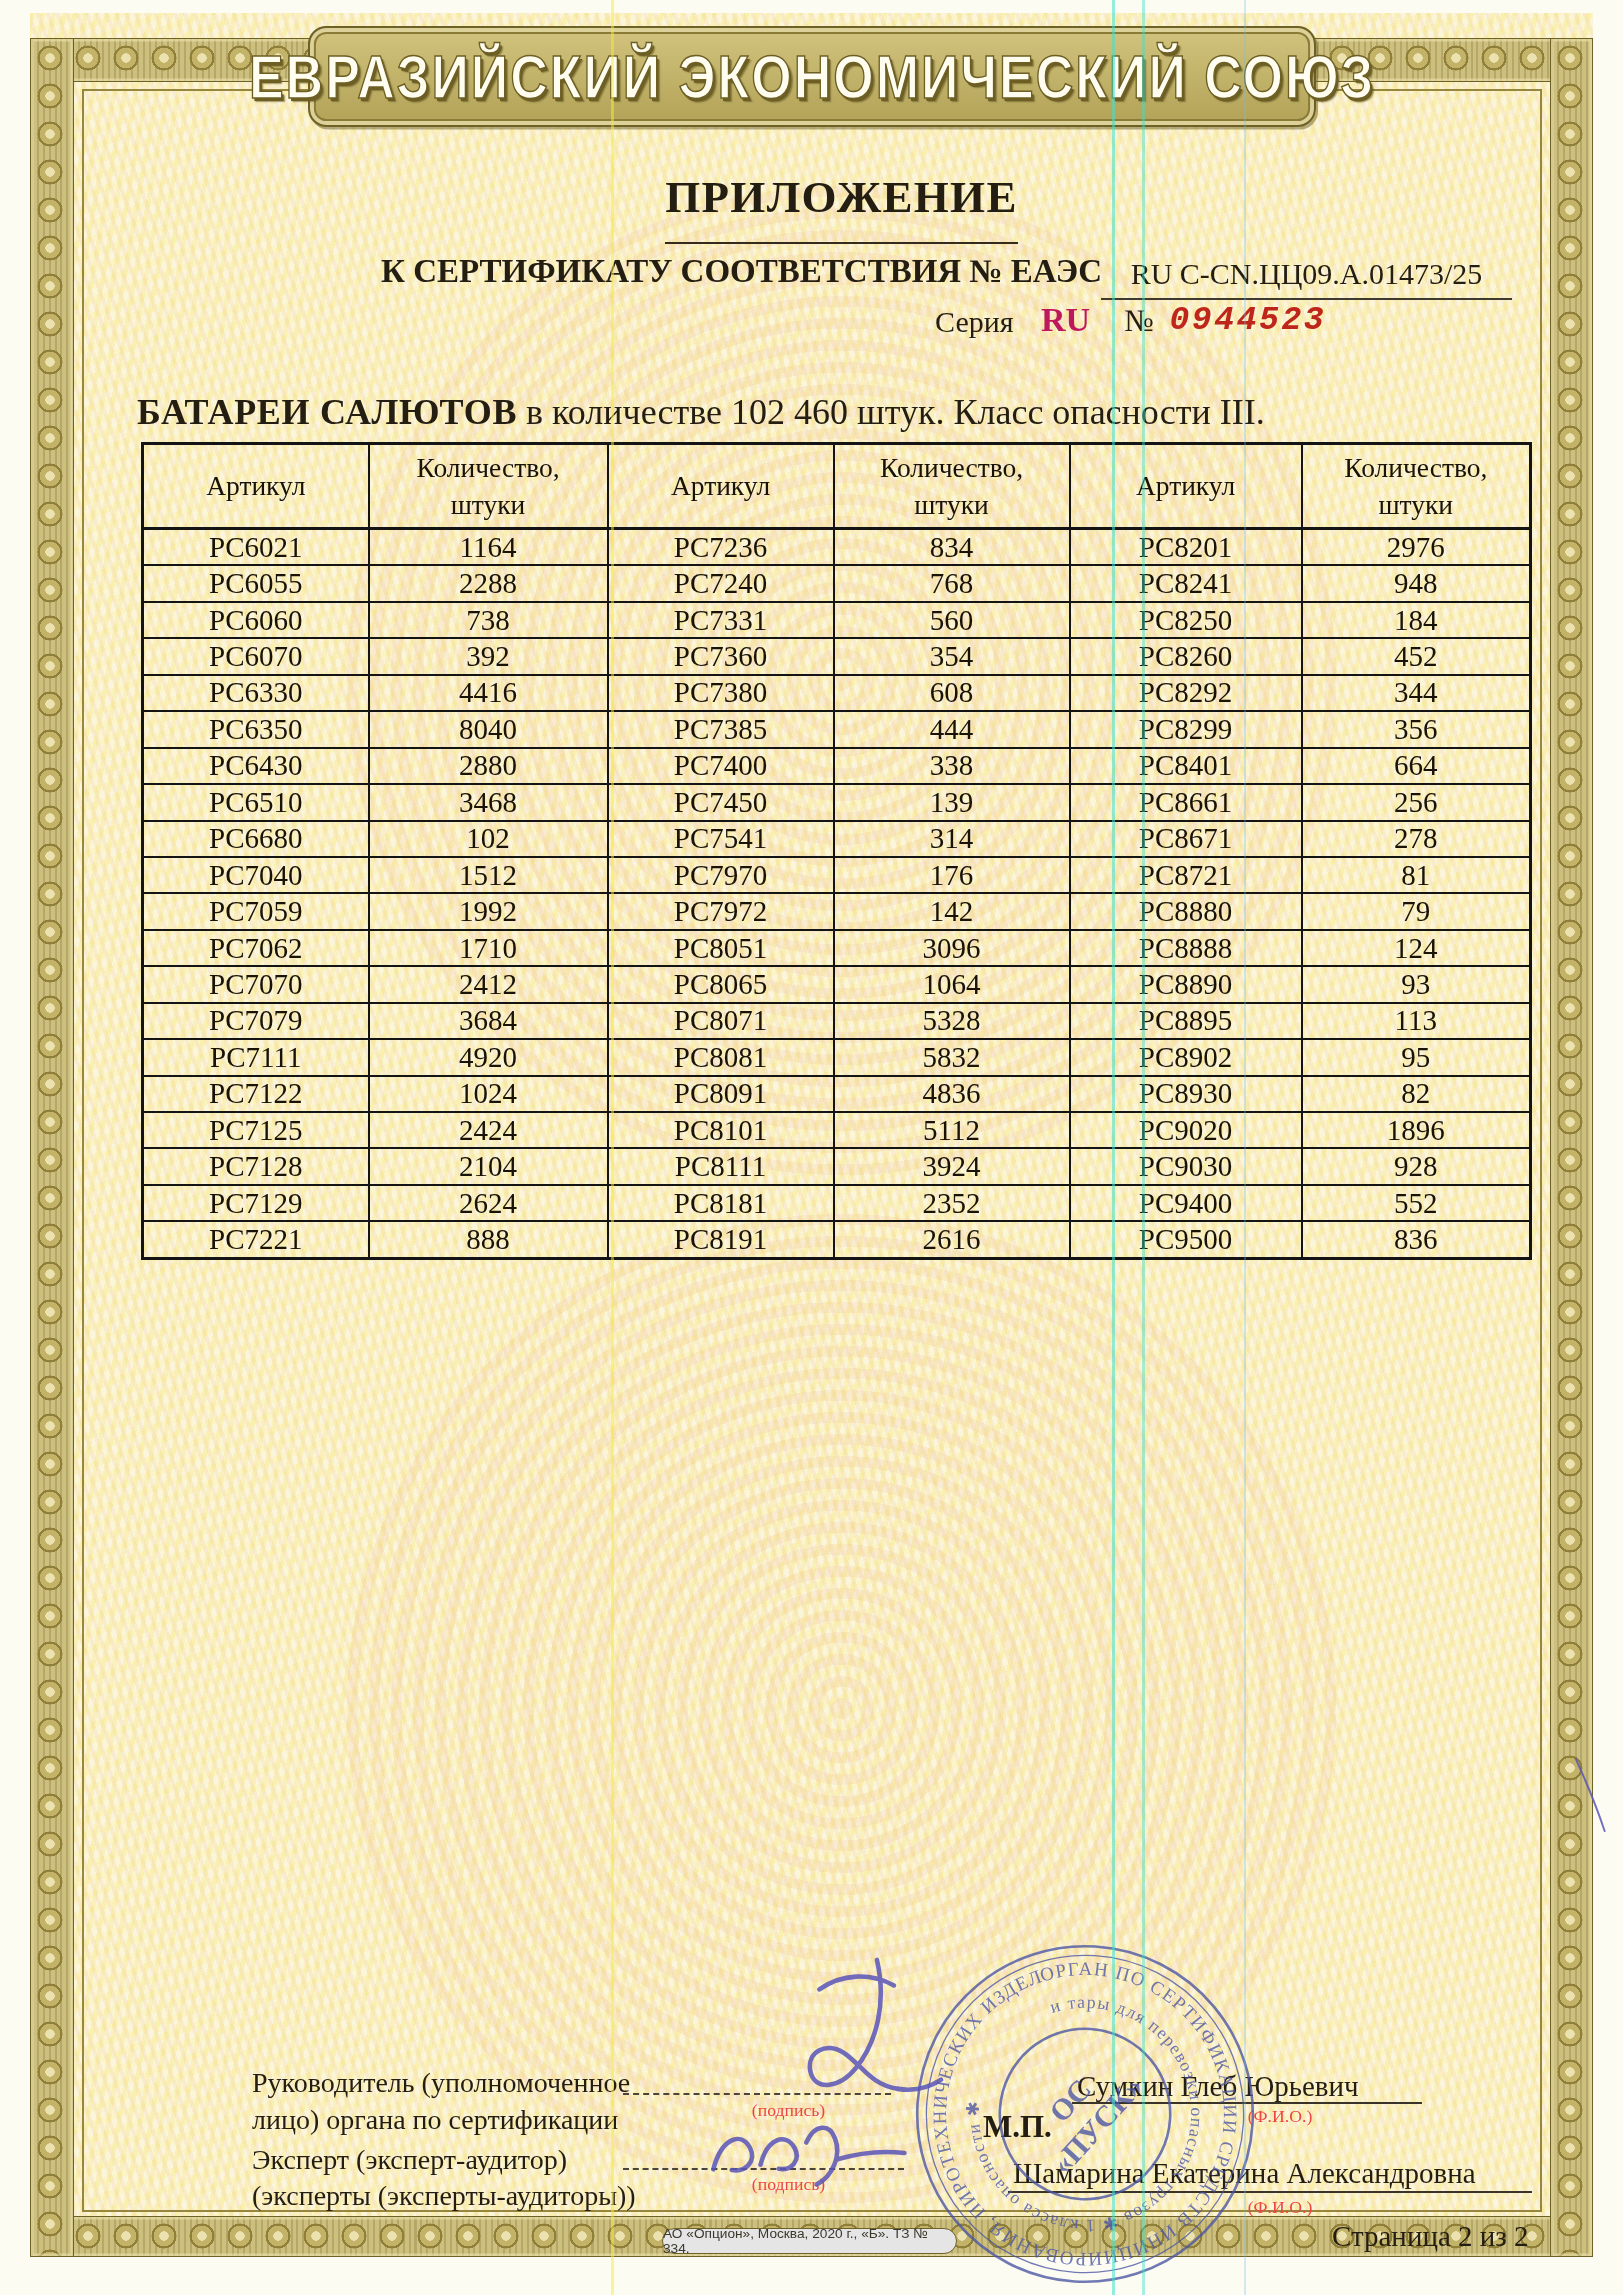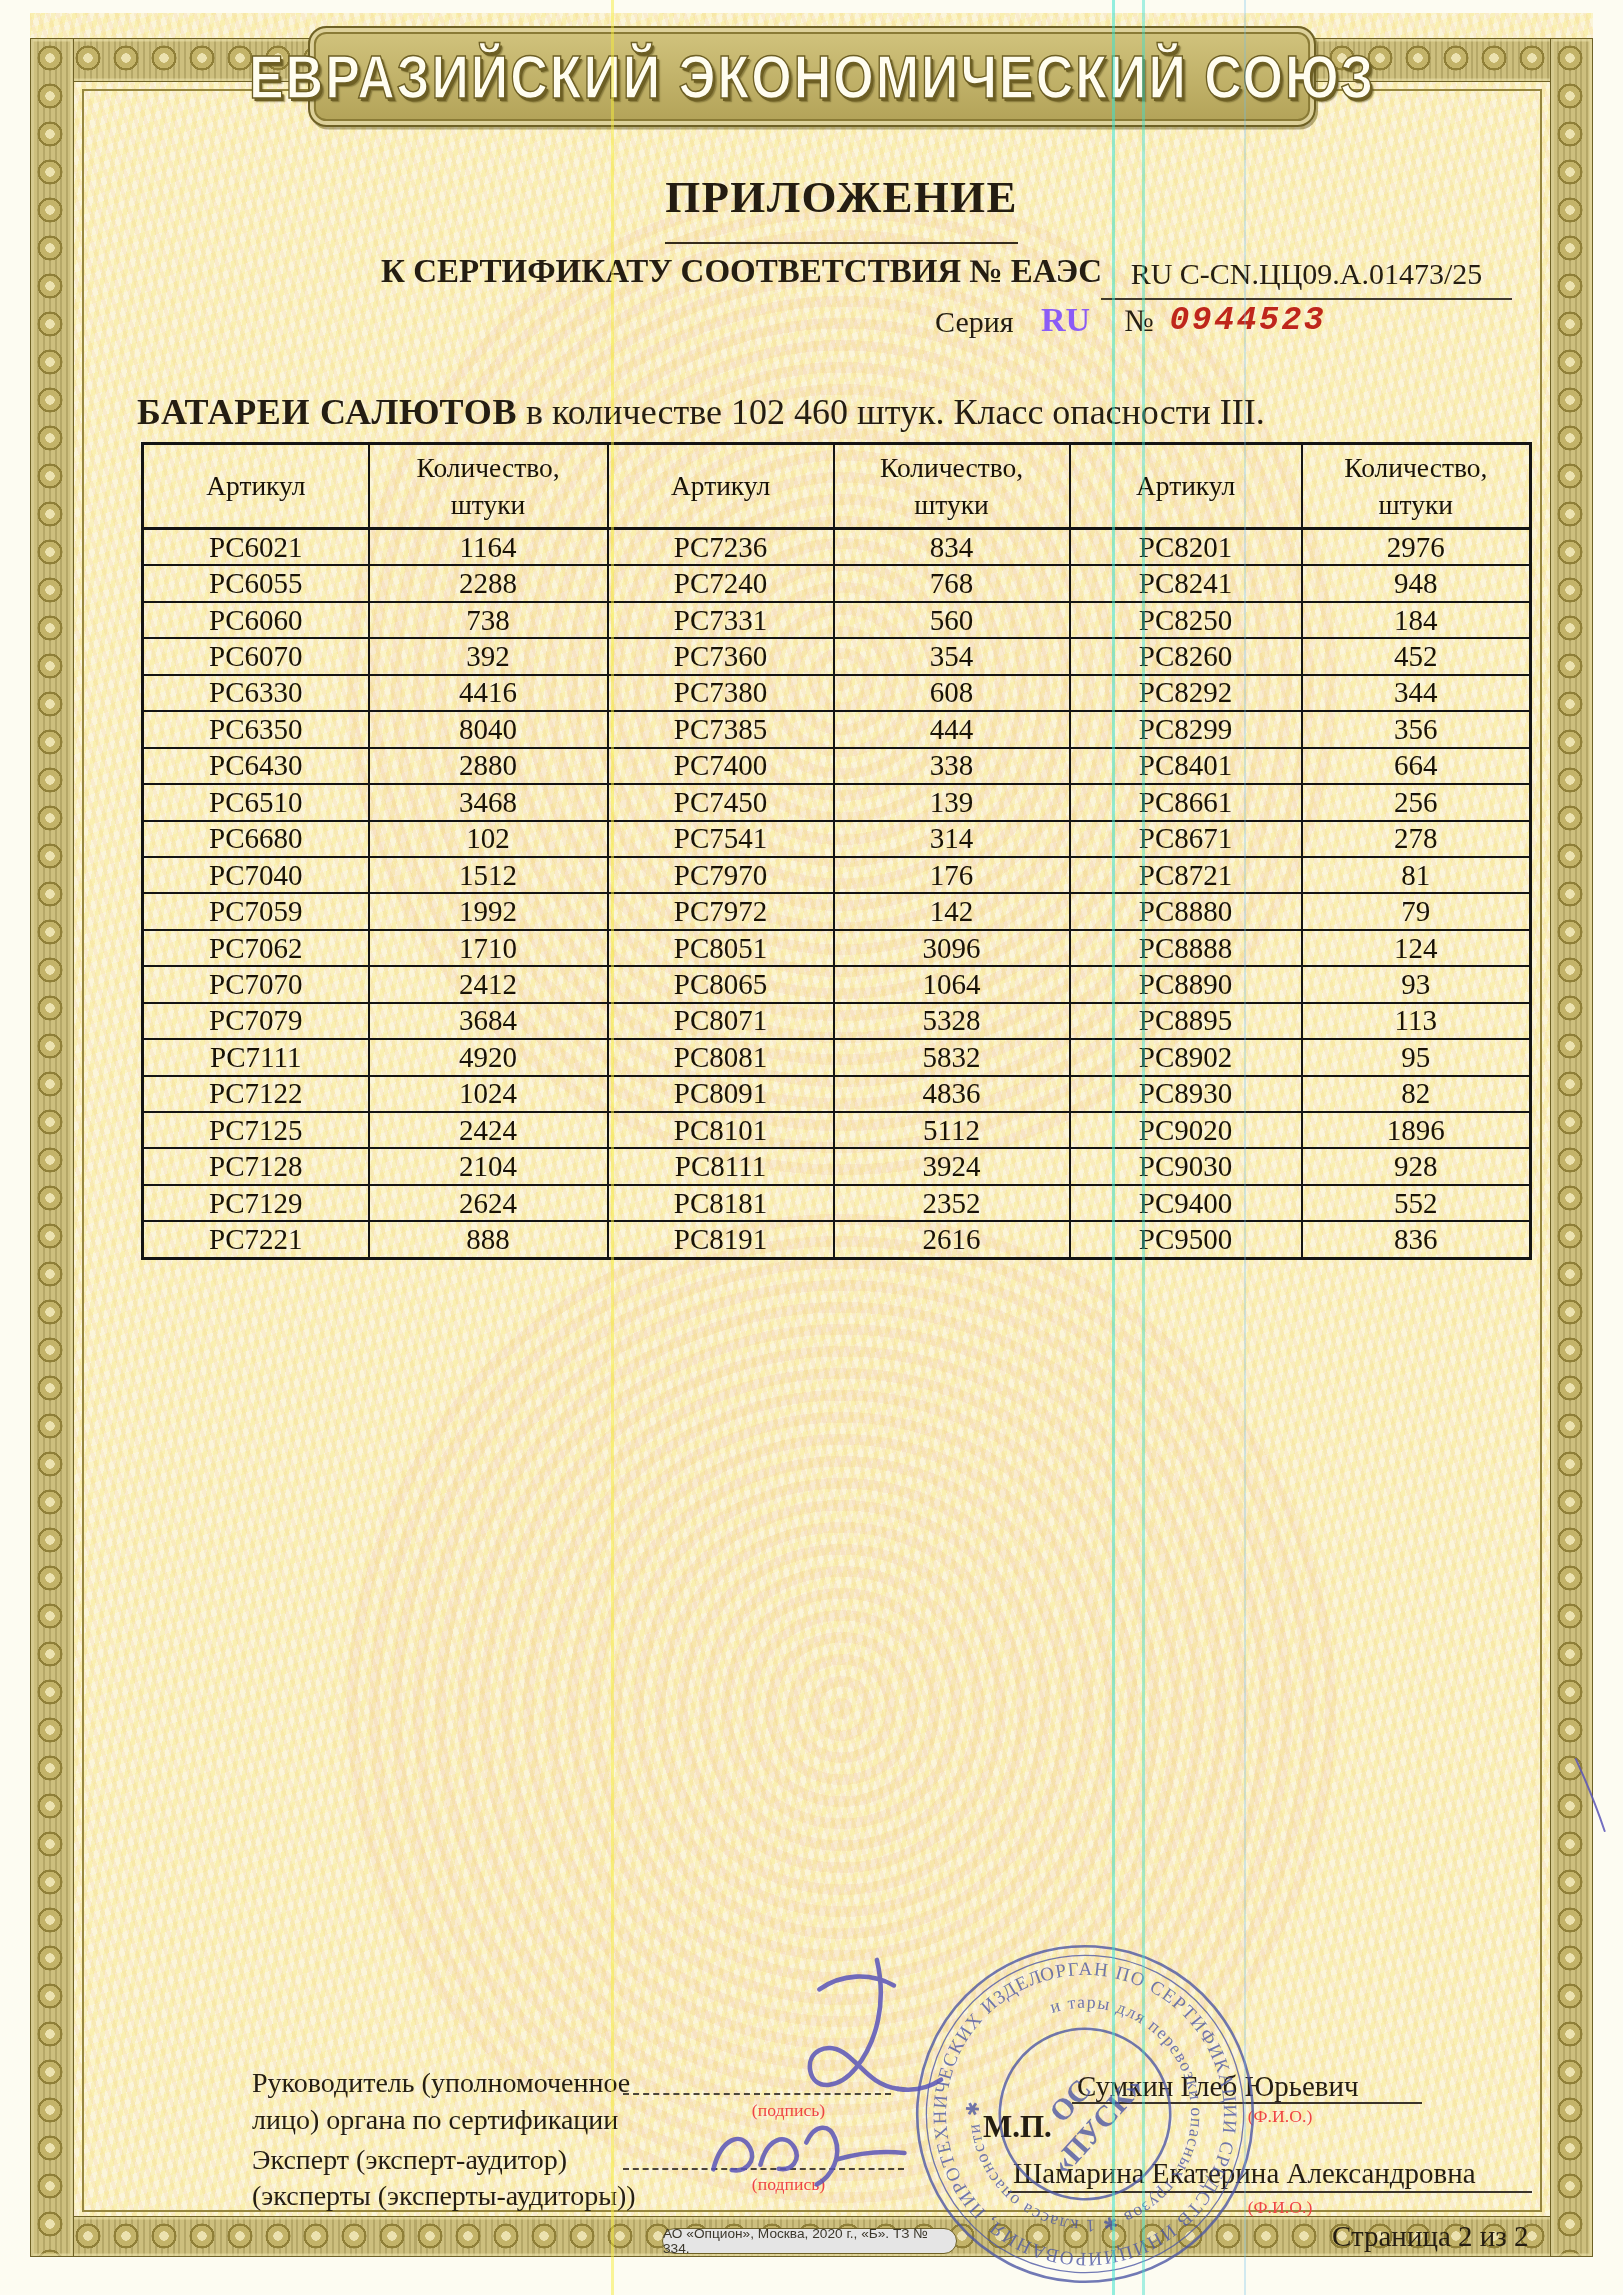--- a/index.html
+++ b/index.html
@@ -105,21 +105,21 @@
 
   <div class="doc-title">
     <span>ПРИЛОЖЕНИЕ</span>
   </div>
 
   <div class="cert-line-label">К СЕРТИФИКАТУ СООТВЕТСТВИЯ № ЕАЭС</div>
   <div class="cert-line-number">RU C-CN.ЦЦ09.А.01473/25</div>
 
   <div class="series-line">
     <span class="series-label">Серия</span>
-    <span class="series-value" style="color:#8b5cf6;">RU</span>
+    <span class="series-value" style="color:#be185d;">RU</span>
     <span class="number-sign">№</span>
     <span class="serial-number" style="color:#bf261b;">0944523</span>
   </div>
 
   <div class="subtitle">
     <b>БАТАРЕИ САЛЮТОВ</b><span> в количестве 102 460 штук. Класс опасности III.</span>
   </div>
 
   <div class="tbl-wrap">
     <table class="articles">

